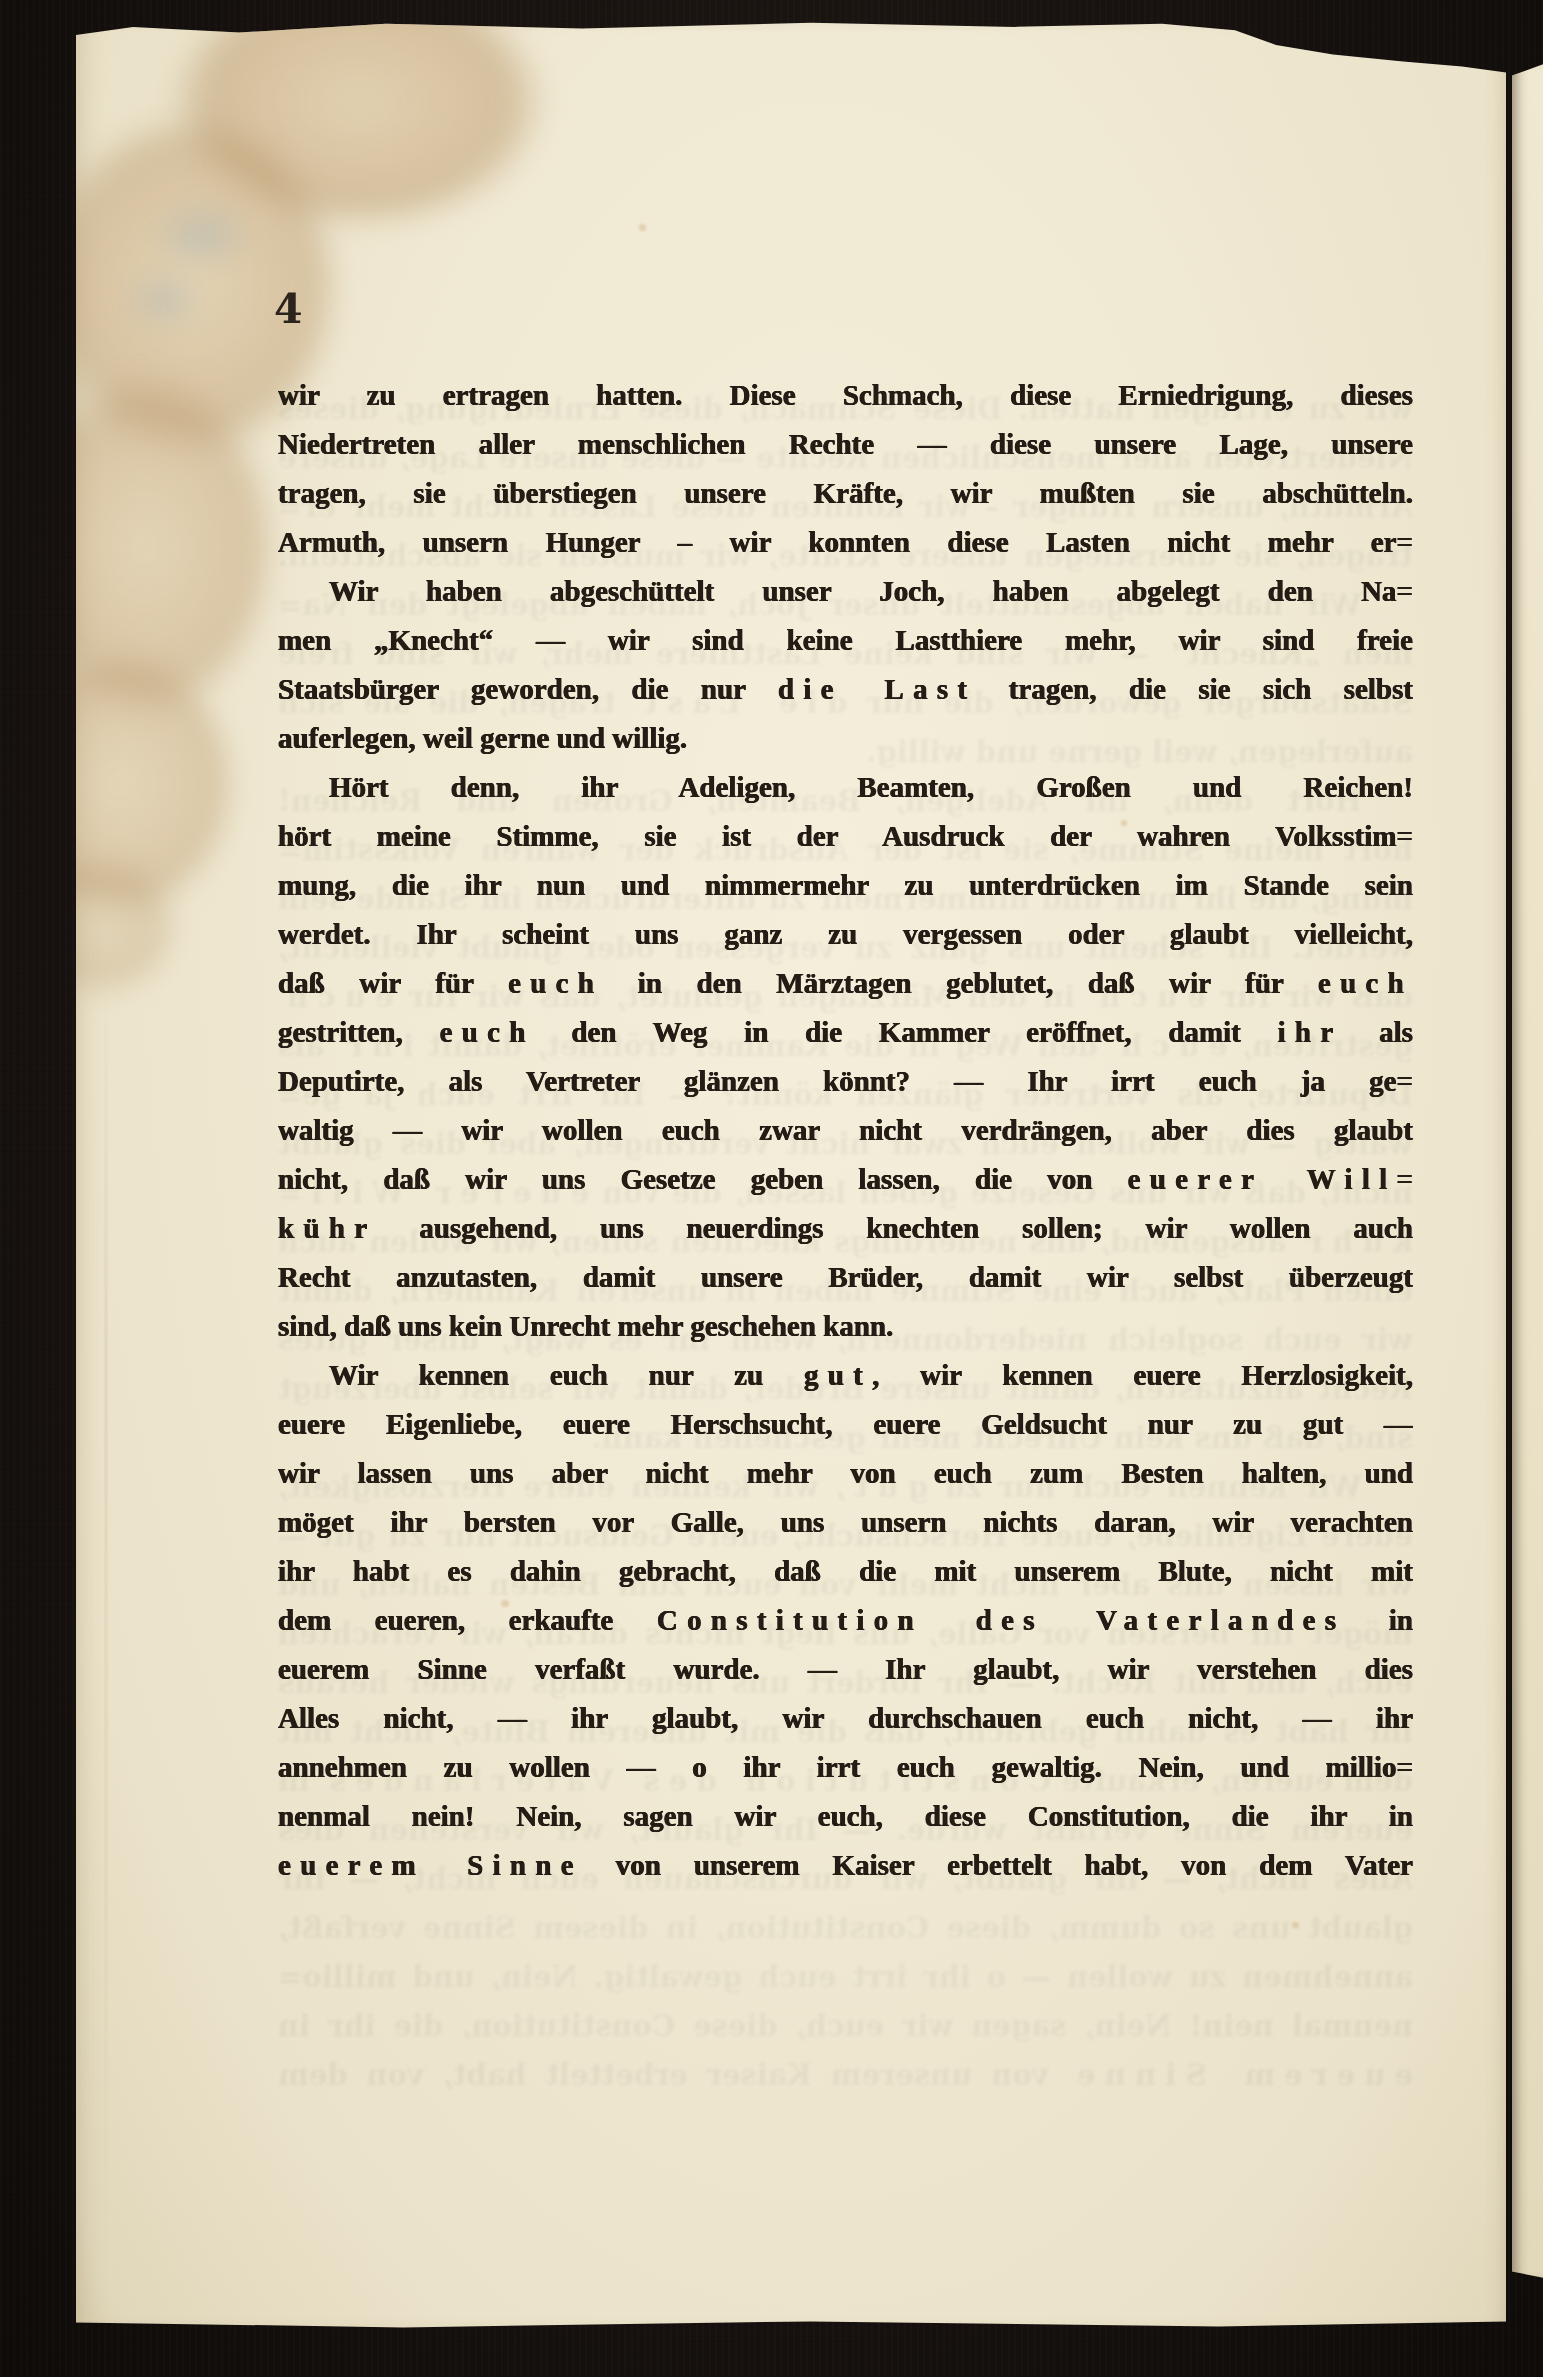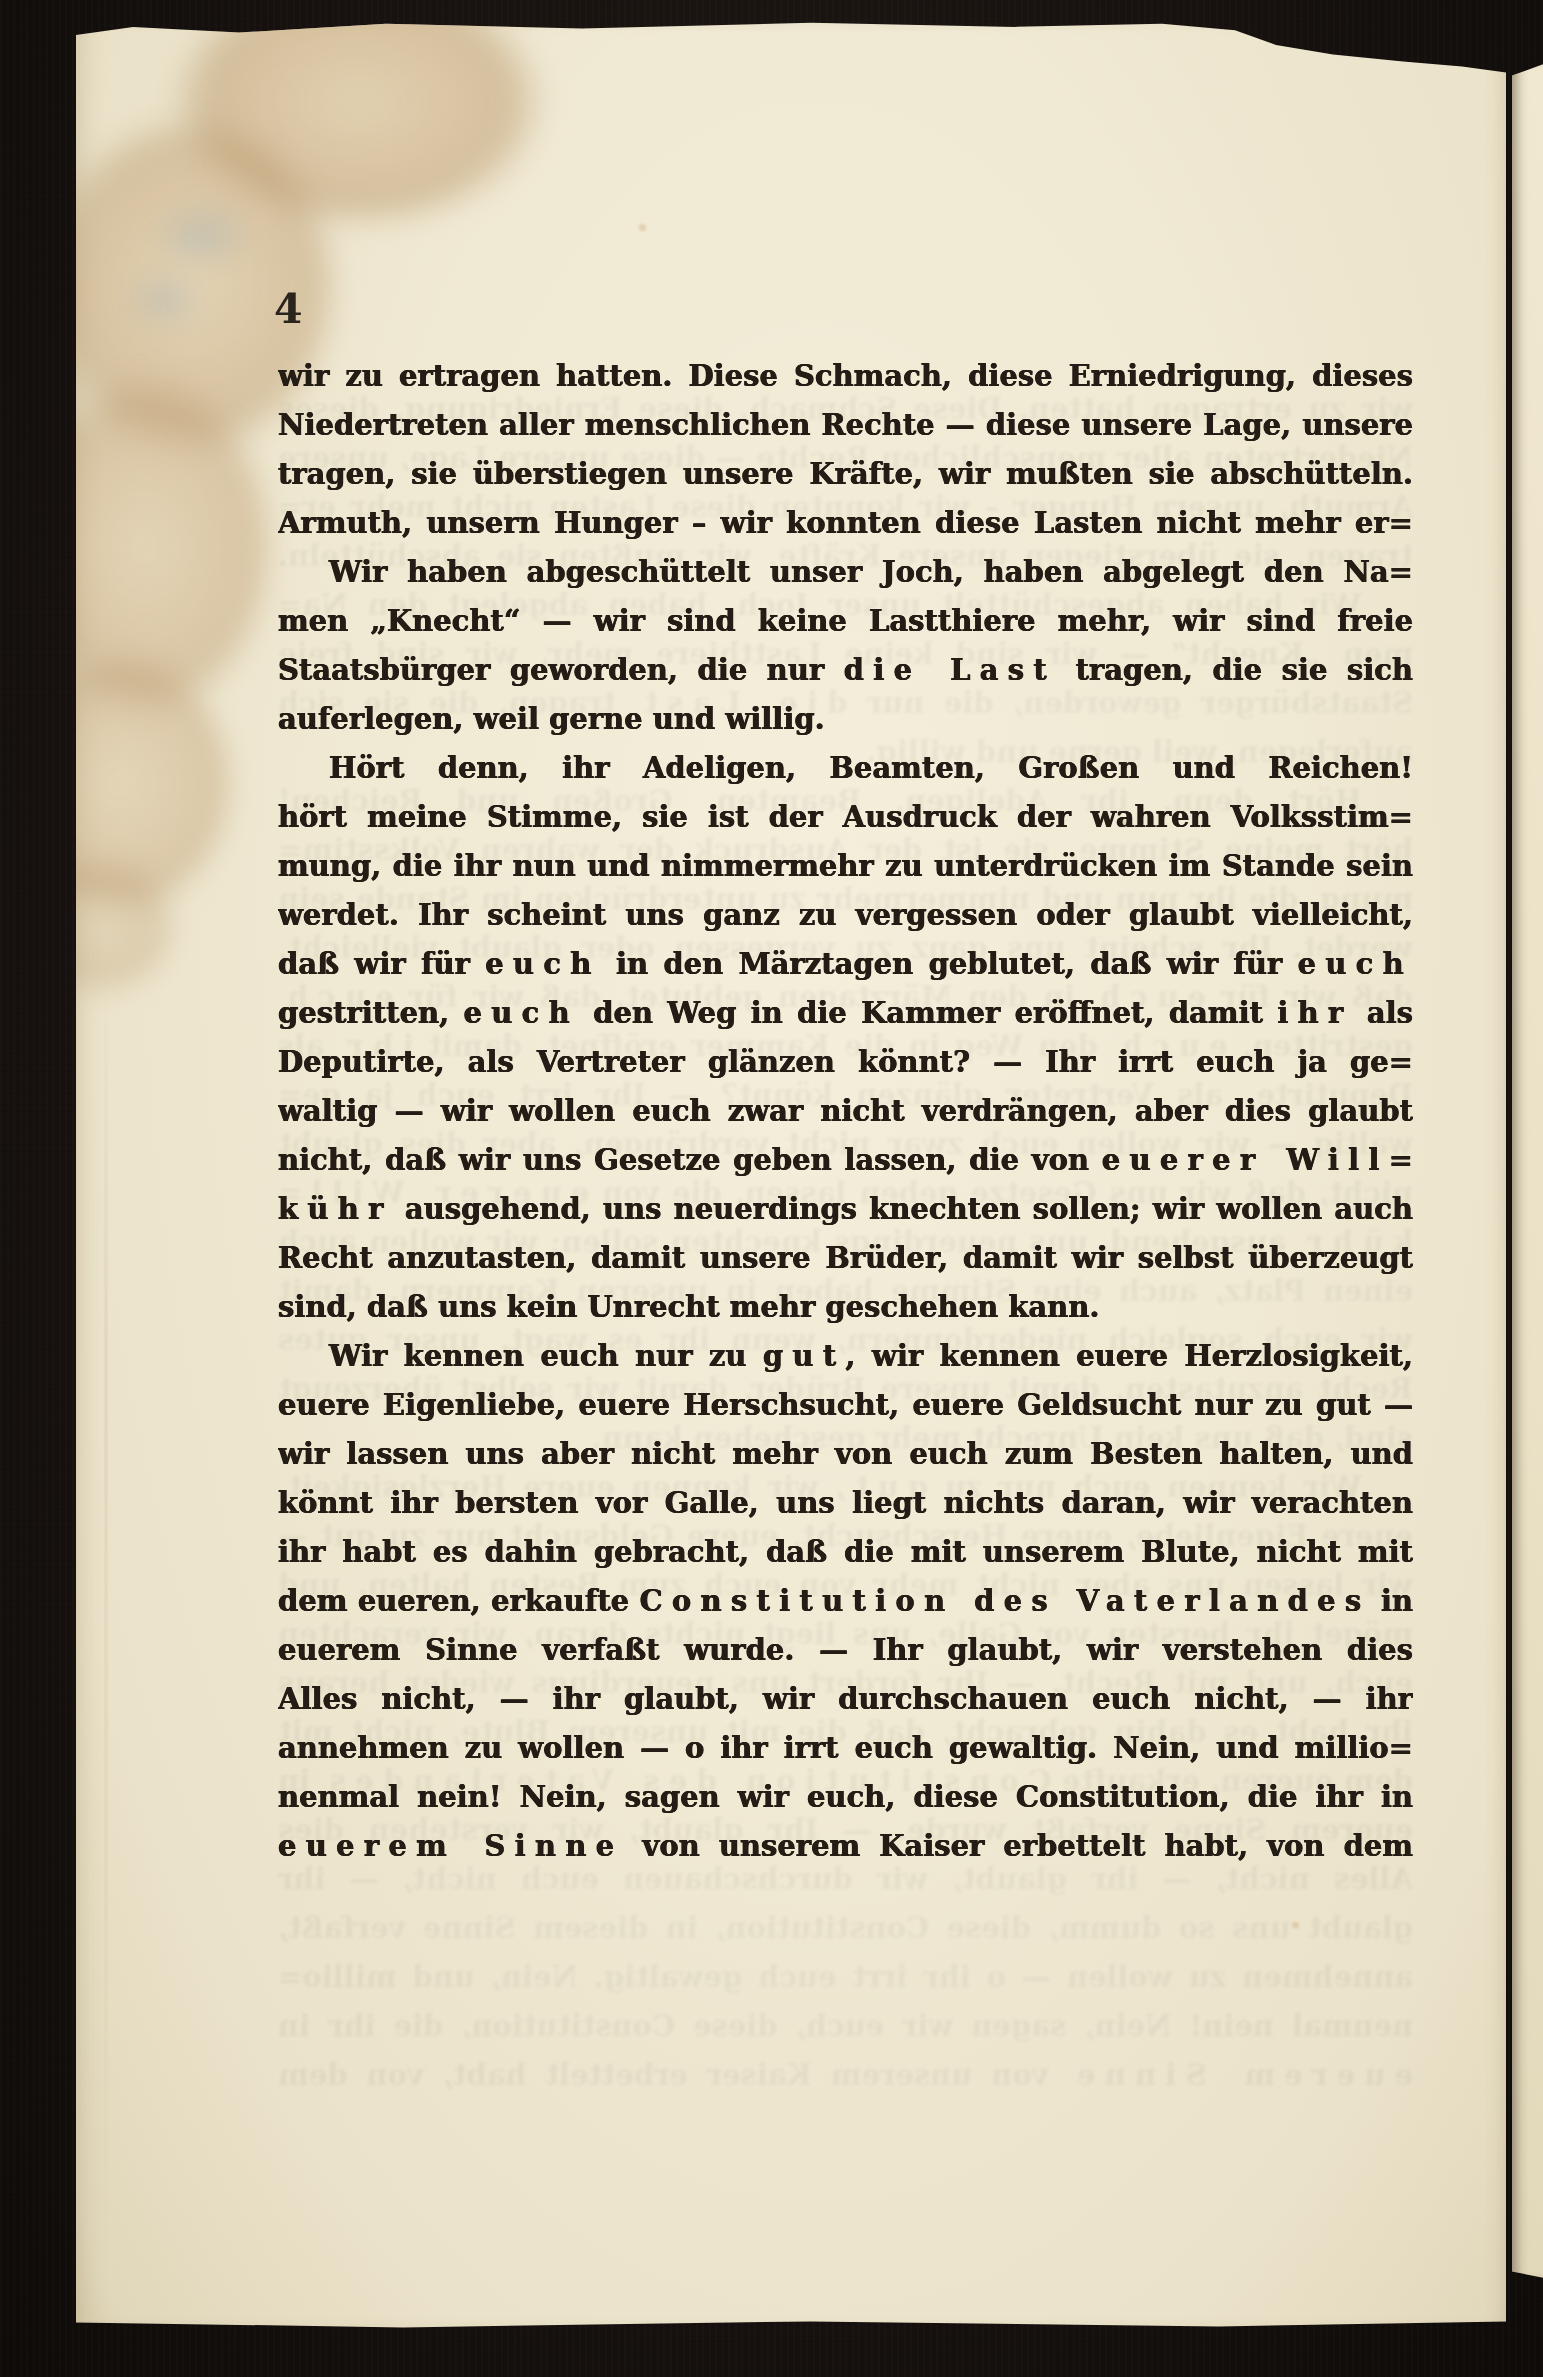--- a/index.html
+++ b/index.html
@@ -42,21 +42,21 @@
     background:radial-gradient(closest-side, rgba(210,186,148,0.35) 0%, rgba(186,153,108,0.32) 70%, rgba(186,153,108,0) 100%); }
   .stain.b1 { left:73px; top:176px; width:106px; height:78px; filter:blur(8.2px);
     background:radial-gradient(closest-side, rgba(150,172,184,0.32) 0%, rgba(150,172,184,0) 100%); }
   .stain.b2 { left:45px; top:245px; width:86px; height:69px; filter:blur(8.2px);
     background:radial-gradient(closest-side, rgba(150,172,184,0.28) 0%, rgba(150,172,184,0) 100%); }
   .speck { position:absolute; border-radius:50%; filter:blur(1.2px); background:rgba(190,150,92,0.30); }
   .page-number {
     position:absolute; left:198px; top:265px; font-size:41px; font-weight:700;
     color:#2b241c; letter-spacing:0.8px;
   }
-  .text-block { position:absolute; left:202px; top:332px; width:1135px; }
+  .text-block { position:absolute; left:202px; top:351px; width:1135px;font-family:Liberation Serif, serif; }
   .line {
     height:49px; line-height:49px; font-size:29px; font-weight:700;
     color:#241d15; text-align:justify; text-align-last:justify; overflow:hidden;
     text-shadow:0.4px 0 0 currentColor, -0.4px 0 0 currentColor;
   }
   .line.indent { text-indent:51px; }
   .line.short  { text-align-last:left; }
   .sp { letter-spacing:0.32em; }
   
   .ghost {
@@ -148,21 +148,21 @@
         <div class="line">gestritten, <span class="sp">euch</span> den Weg in die Kammer eröffnet, damit <span class="sp">ihr</span> als</div>
         <div class="line">Deputirte, als Vertreter glänzen könnt? — Ihr irrt euch ja ge=</div>
         <div class="line">waltig — wir wollen euch zwar nicht verdrängen, aber dies glaubt</div>
         <div class="line">nicht, daß wir uns Gesetze geben lassen, die von <span class="sp">euerer Will</span>=</div>
         <div class="line"><span class="sp">kühr</span> ausgehend, uns neuerdings knechten sollen; wir wollen auch</div>
         <div class="line">Recht anzutasten, damit unsere Brüder, damit wir selbst überzeugt</div>
         <div class="line short">sind, daß uns kein Unrecht mehr geschehen kann.</div>
         <div class="line indent">Wir kennen euch nur zu <span class="sp">gut</span>, wir kennen euere Herzlosigkeit,</div>
         <div class="line">euere Eigenliebe, euere Herschsucht, euere Geldsucht nur zu gut —</div>
         <div class="line">wir lassen uns aber nicht mehr von euch zum Besten halten, und</div>
-        <div class="line">könnt ihr bersten vor Galle, uns liegt nichts daran, wir verachten</div>
+        <div class="line">möget ihr bersten vor Galle, uns unsern nichts daran, wir verachten</div>
         <div class="line">ihr habt es dahin gebracht, daß die mit unserem Blute, nicht mit</div>
         <div class="line">dem eueren, erkaufte <span class="sp">Constitution des Vaterlandes</span> in</div>
         <div class="line">euerem Sinne verfaßt wurde. — Ihr glaubt, wir verstehen dies</div>
         <div class="line">Alles nicht, — ihr glaubt, wir durchschauen euch nicht, — ihr</div>
         <div class="line">annehmen zu wollen — o ihr irrt euch gewaltig. Nein, und millio=</div>
         <div class="line">nenmal nein! Nein, sagen wir euch, diese Constitution, die ihr in</div>
         <div class="line"><span class="sp">euerem Sinne</span> von unserem Kaiser erbettelt habt, von dem Vater</div>
       </div>
   </div>
 

